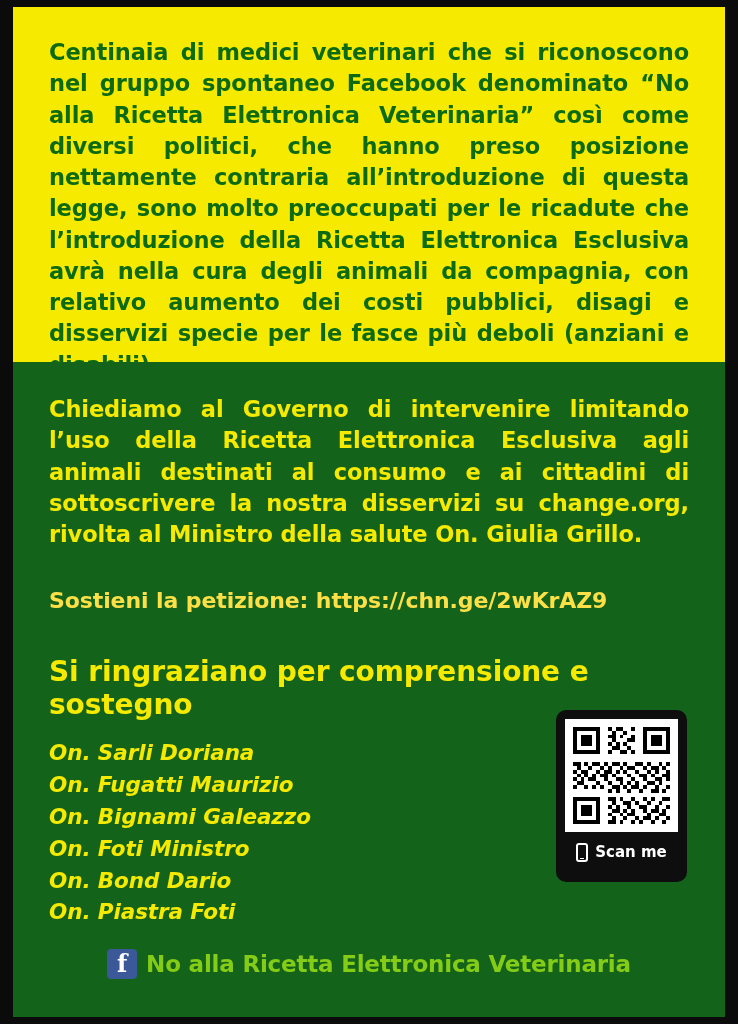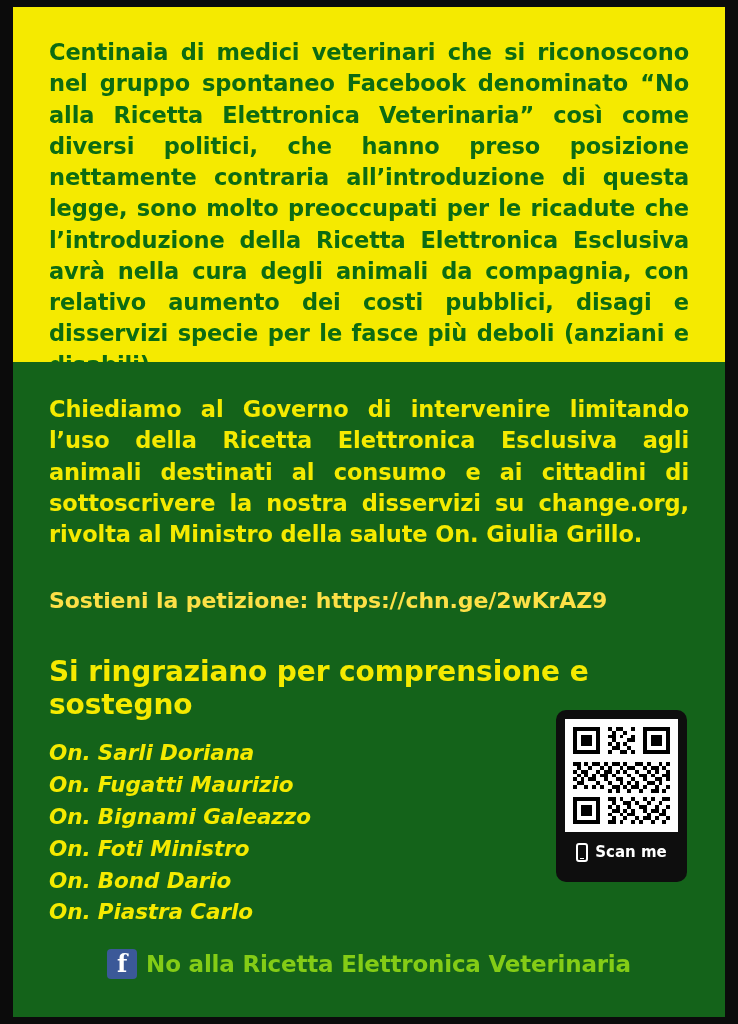--- a/index.html
+++ b/index.html
@@ -187,21 +187,21 @@
     <p class="petition-line">Sostieni la petizione: https://chn.ge/2wKrAZ9</p>
 
     <p class="thanks-line">Si ringraziano per comprensione e sostegno</p>
 
     <ul class="names">
       <li>On. Sarli Doriana</li>
       <li>On. Fugatti Maurizio</li>
       <li>On. Bignami Galeazzo</li>
       <li>On. Foti Ministro</li>
       <li>On. Bond Dario</li>
-      <li>On. Piastra Carlo</li>
+      <li>On. Piastra Foti</li>
     </ul>
 
     <div class="qr-card">
       <div class="qr-box">
         <svg viewBox="0 0 29 29" width="113" height="113" shape-rendering="crispEdges">
           <rect width="29" height="29" fill="#ffffff"></rect>
           <g fill="#000000">
             <rect x="2" y="2" width="7" height="7"></rect>
             <rect x="3" y="3" width="5" height="5" fill="#ffffff"></rect>
             <rect x="4" y="4" width="3" height="3"></rect>

